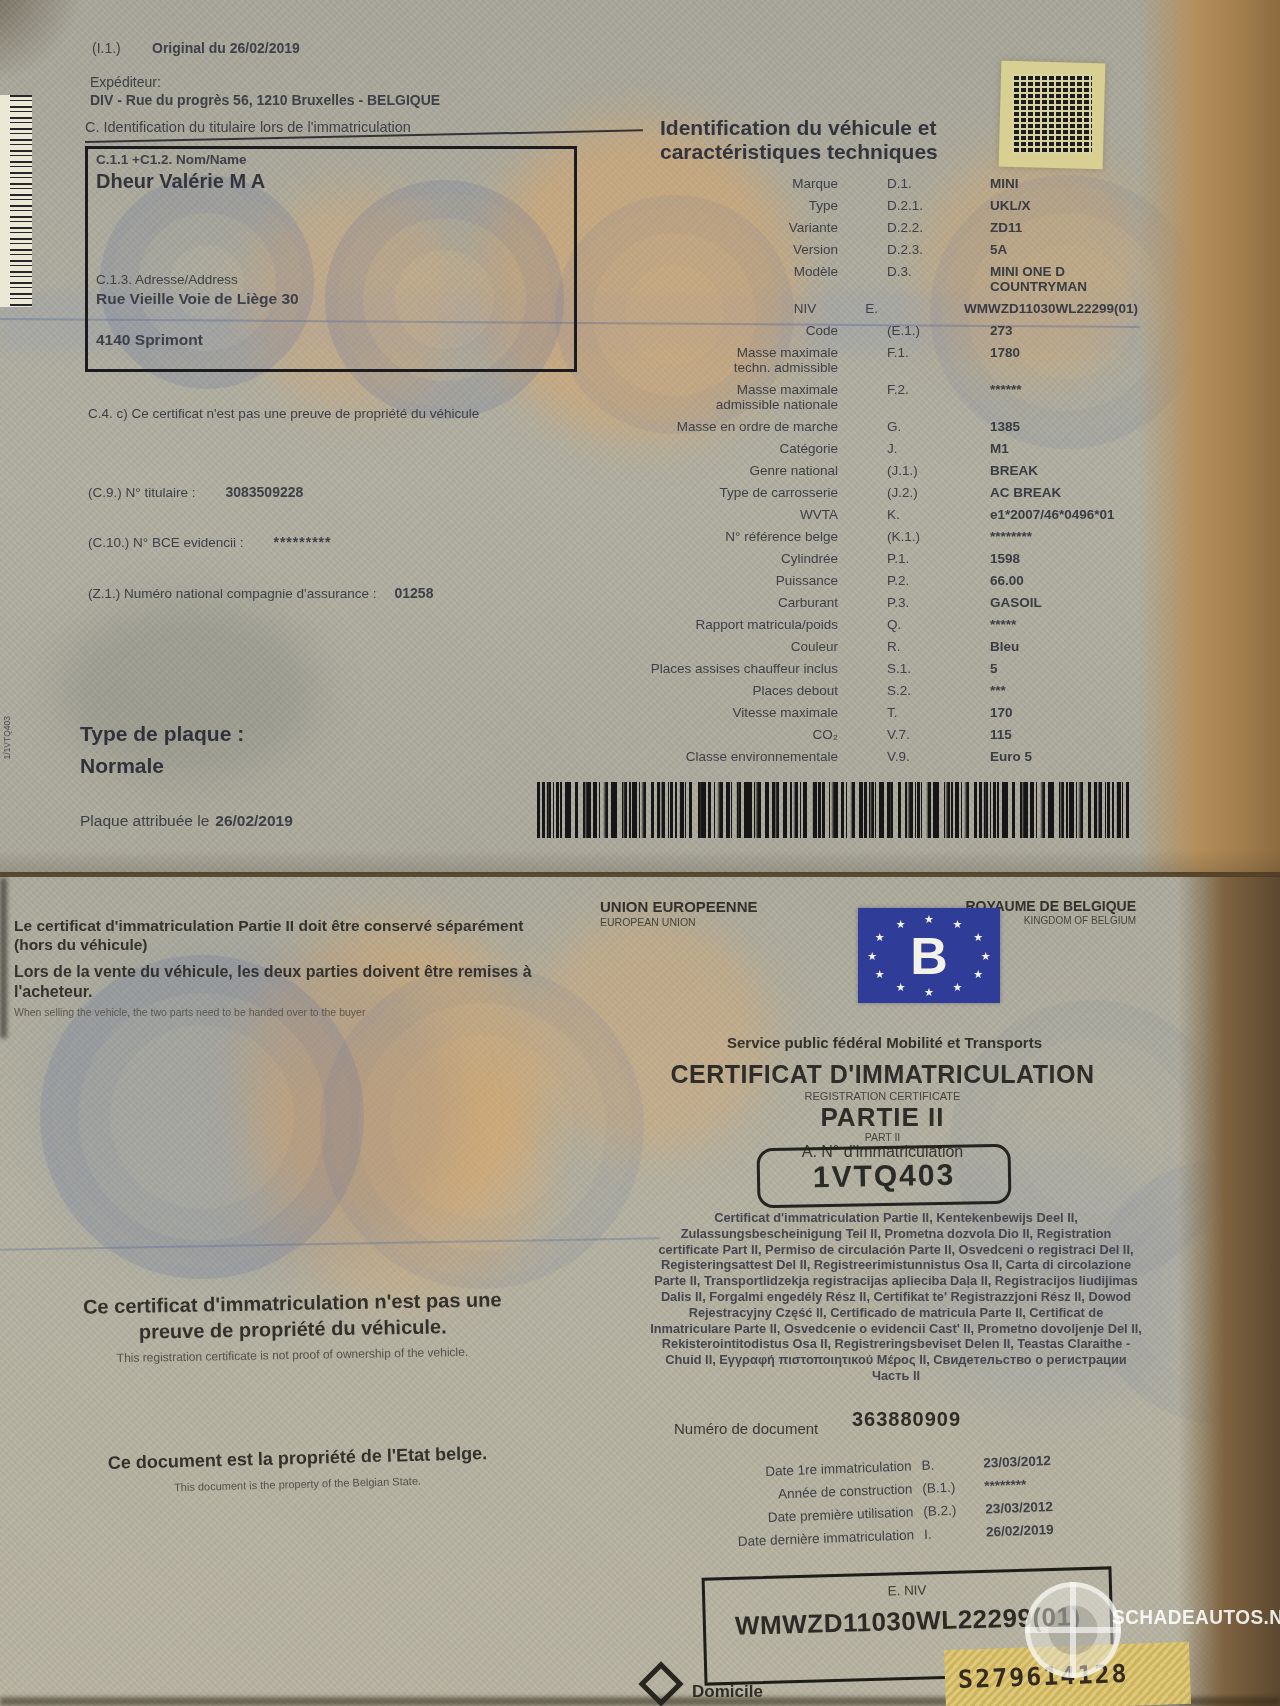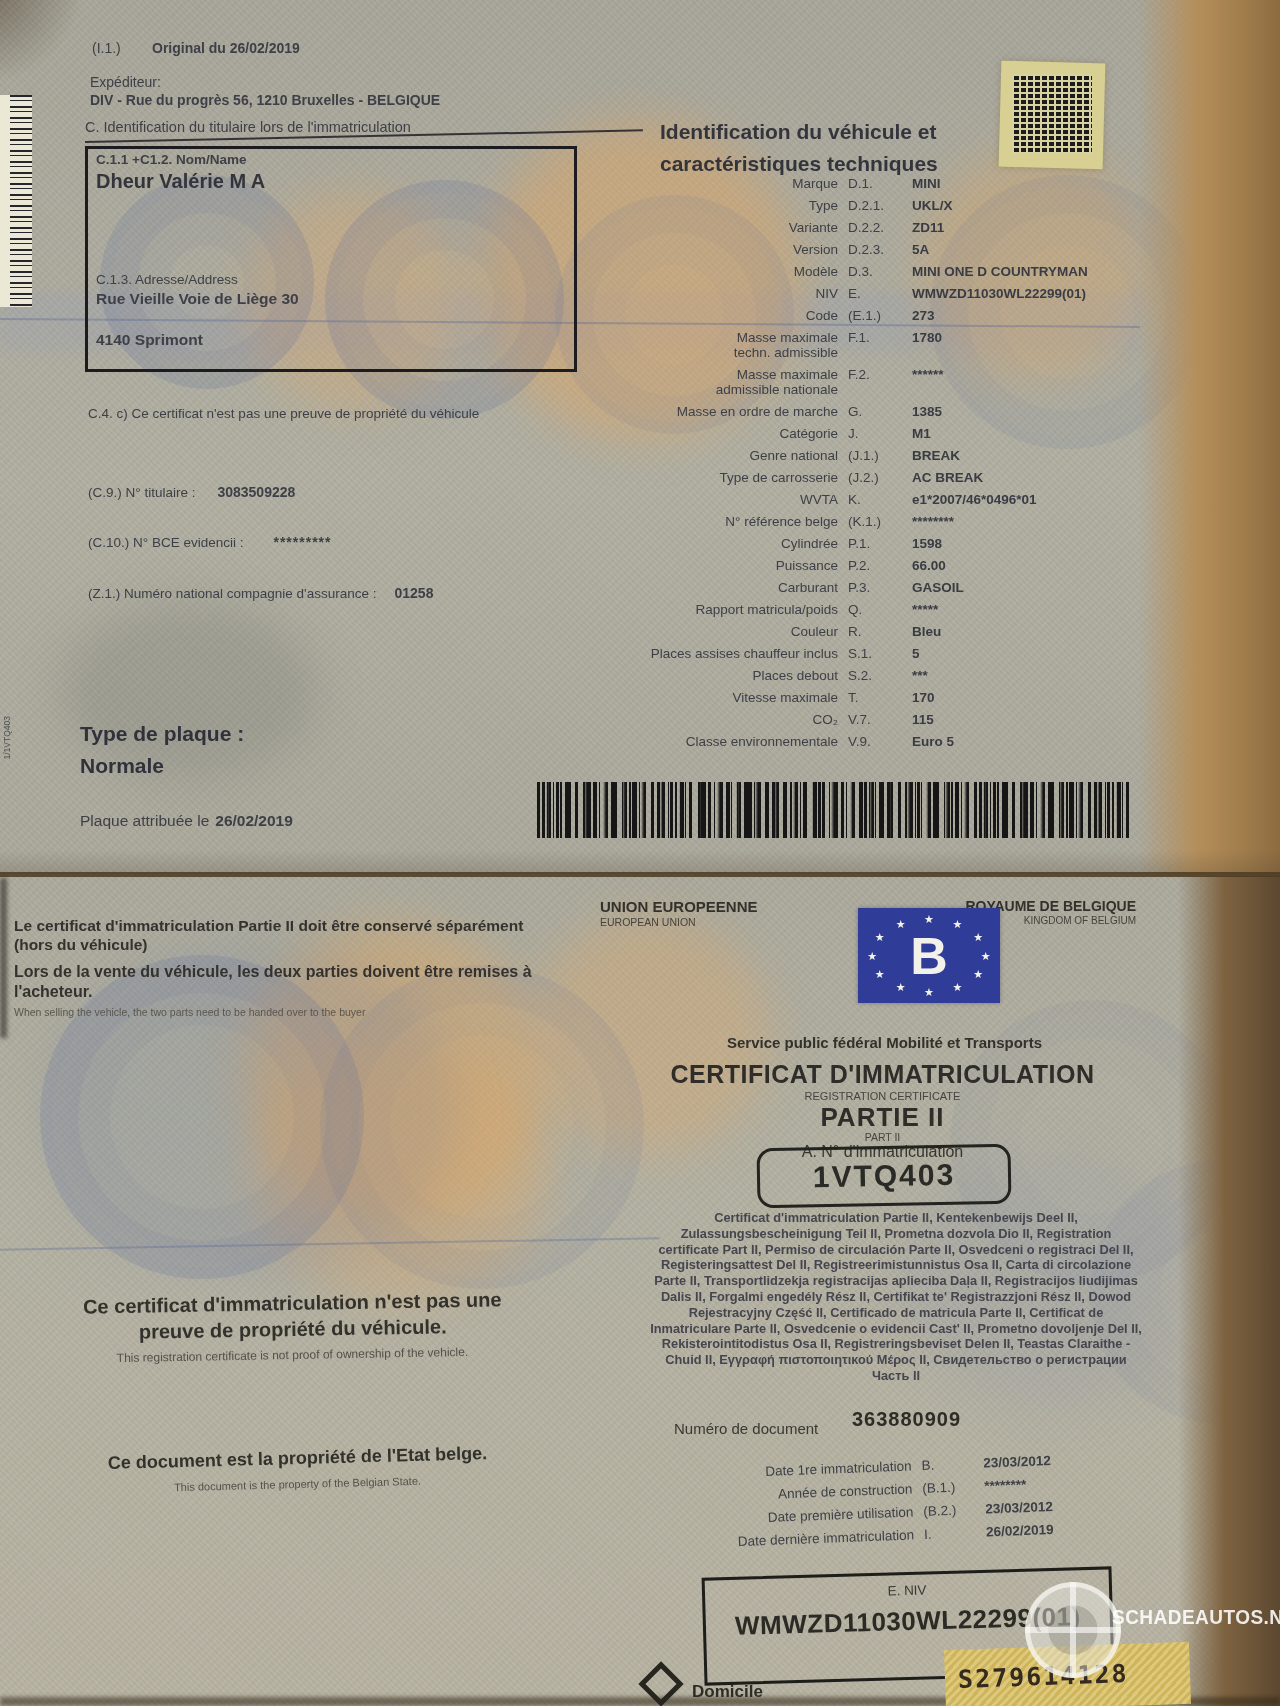--- a/index.html
+++ b/index.html
@@ -50,32 +50,32 @@
     transform:rotate(-1.2deg);transform-origin:left center;}
   .holder-box{left:85px;top:146px;width:486px;height:220px;border:3px solid #1b1b20;}
   .hold-name-label{left:96px;top:152px;font-size:13.5px;font-weight:bold;}
   .hold-name{left:96px;top:170px;font-size:20px;font-weight:bold;color:#33343c;}
   .hold-addr-label{left:96px;top:272px;font-size:13.5px;}
   .hold-addr1{left:96px;top:290px;font-size:15.5px;font-weight:bold;}
   .hold-addr2{left:96px;top:331px;font-size:15.5px;font-weight:bold;}
   .c4{left:88px;top:406px;font-size:13.5px;}
   .kv{display:flex;align-items:baseline;}
   .c9{left:88px;top:484px;font-size:13.5px;}
-  .c9 .v{margin-left:22px;font-weight:bold;font-size:14px;}
+  .c9 .v{margin-left:30px;font-weight:bold;font-size:14px;}
   .c10{left:88px;top:534px;font-size:13.5px;}
   .c10 .v{margin-left:30px;font-weight:bold;font-size:14px;letter-spacing:1px;}
   .z1{left:88px;top:585px;font-size:13.5px;}
   .z1 .v{margin-left:18px;font-weight:bold;font-size:14px;}
   .plate-type-label{left:80px;top:722px;font-size:21px;font-weight:bold;color:#30313a;}
   .plate-type-value{left:80px;top:754px;font-size:21px;font-weight:bold;color:#30313a;}
   .plate-date{left:80px;top:812px;font-size:15.5px;}
   .plate-date .v{font-weight:bold;margin-left:6px;}
-  .veh-title{left:660px;top:116px;width:360px;font-size:21px;font-weight:bold;line-height:32px;color:#33343c;white-space:normal;}
+  .veh-title{left:660px;top:116px;width:360px;font-size:21px;font-weight:bold;line-height:24px;color:#33343c;white-space:normal;}
   .vfields{left:560px;top:176px;width:578px;}
-  .vrow{display:flex;align-items:flex-start;margin-bottom:7px;font-size:13.5px;line-height:15px;}
+  .vrow{display:flex;align-items:flex-start;margin-bottom:7px;font-size:13.5px;line-height:15px;gap:39px;}
   .vlabel{width:278px;text-align:right;white-space:pre-line;}
   .vcode{width:56px;padding-left:10px;}
   .vvalue{flex:1;padding-left:8px;font-weight:bold;color:#3a3c44;}
   .dm-pad{left:1000px;top:62px;width:104px;height:106px;background:#d8d093;transform:rotate(1.5deg);
     box-shadow:0 0 6px rgba(120,100,50,.4);}
   .datamatrix{left:1012px;top:74px;width:80px;height:80px;background-color:#1c1c1c;
     background-image:
       repeating-linear-gradient(0deg, #d8d2a0 0 2px, transparent 2px 6px),
       repeating-linear-gradient(90deg, #d8d2a0 0 2px, transparent 2px 7px);}
   .barcode1d{left:537px;top:782px;width:595px;height:56px;

